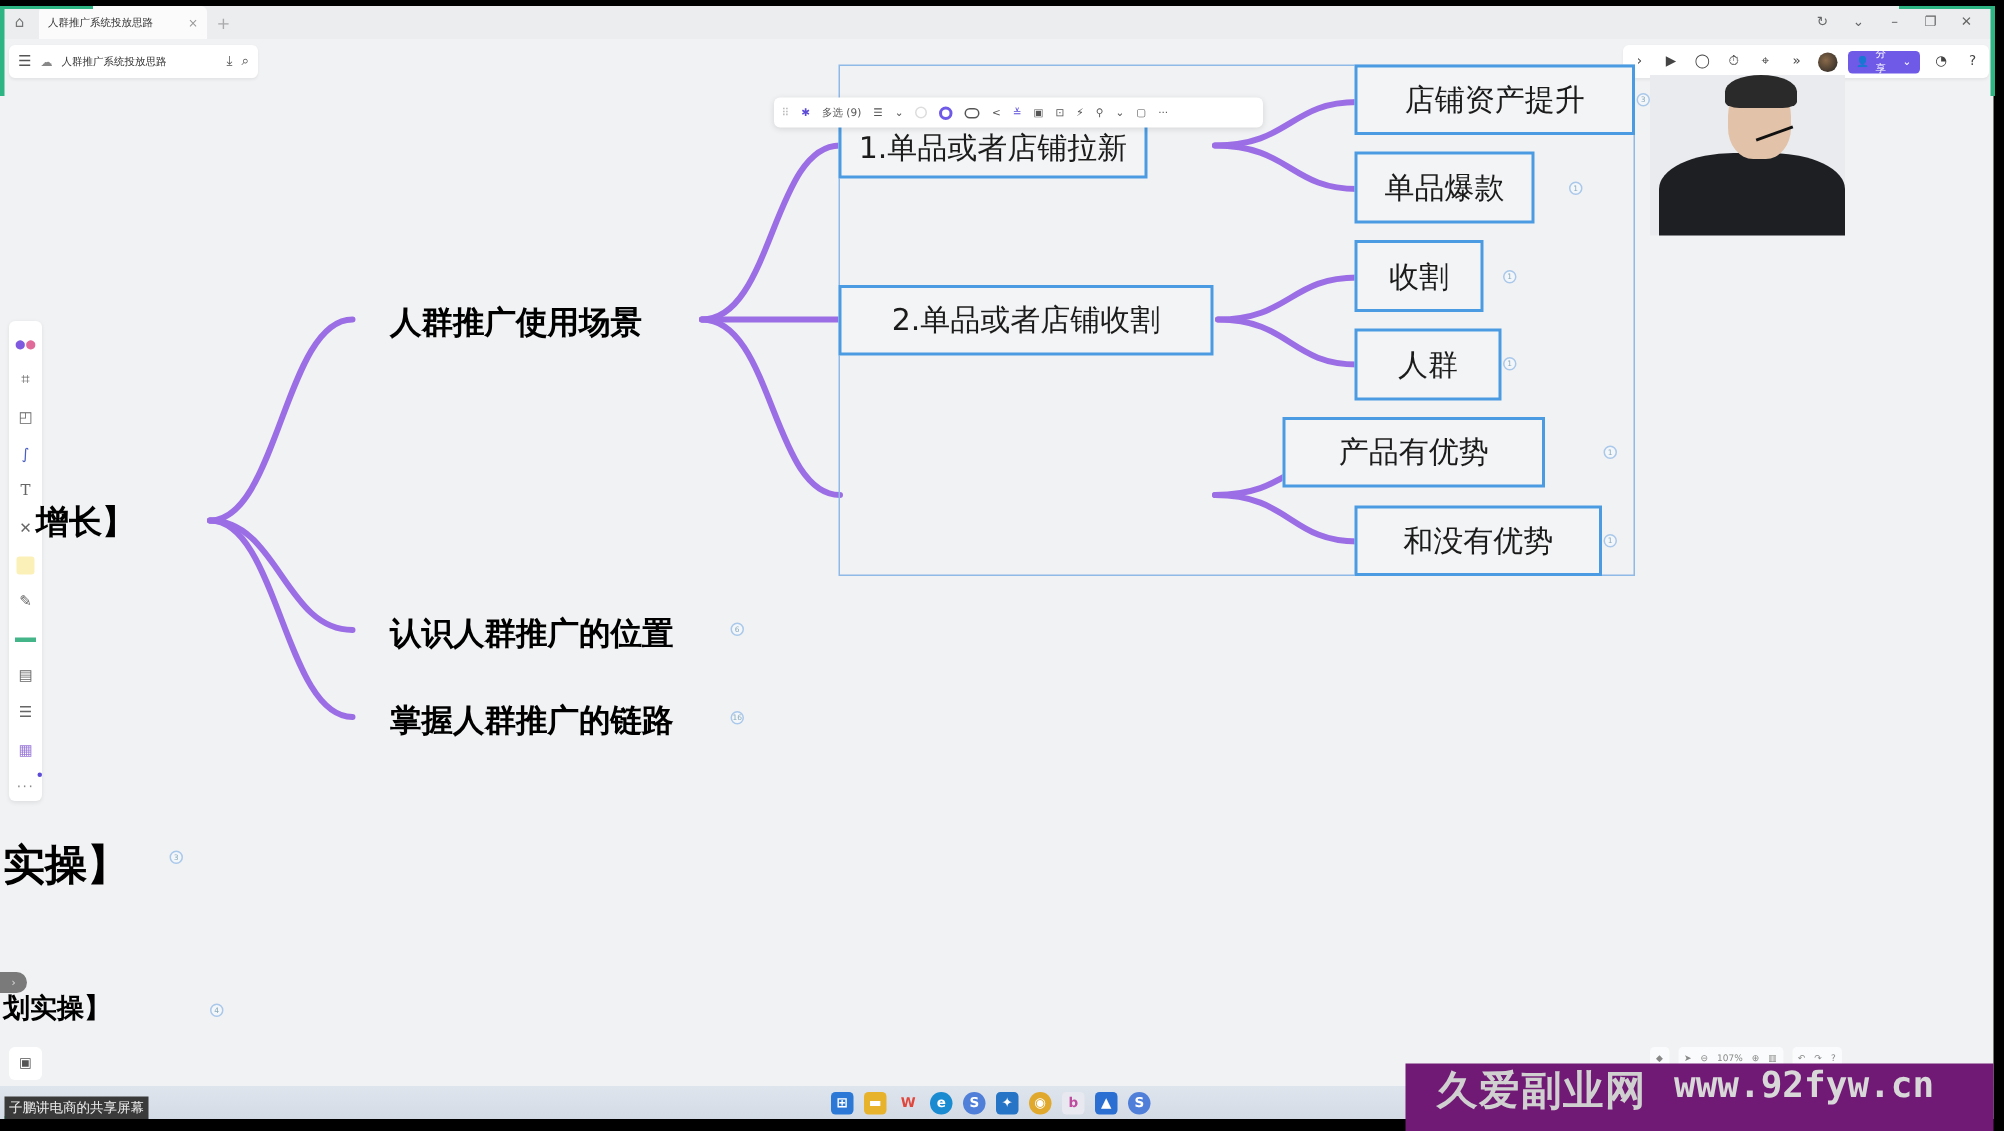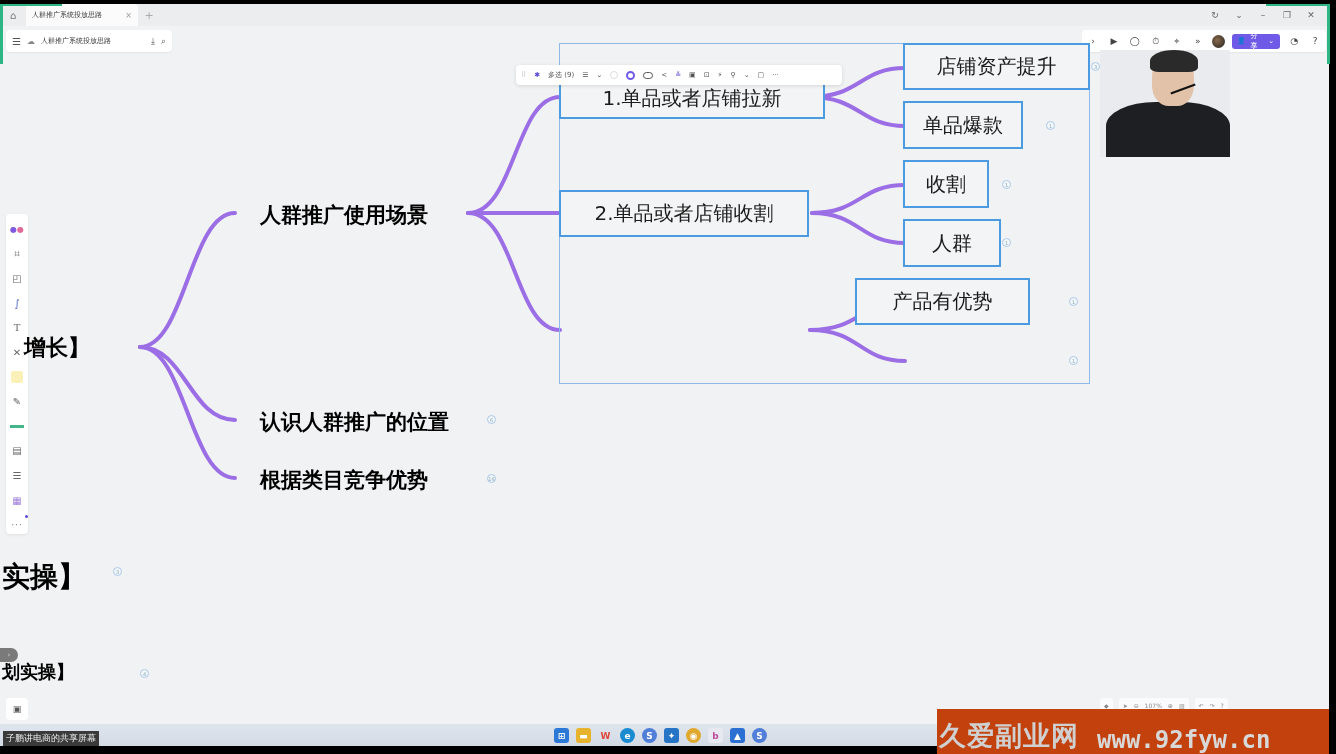--- a/index.html
+++ b/index.html
@@ -74,21 +74,21 @@
   .taskbar { position: absolute; left: 0; top: 724px; width: 1336px; height: 30px; background: linear-gradient(#dfe5ed, #cfd7e2); }
   .share-label { position: absolute; left: 3px; top: 731px; height: 15px; background: #3a3a3a; color: #eee; font-size: 9px; padding: 0 3px; display: flex; align-items: center; z-index: 3; }
   .tb-icons { position: absolute; left: 554px; top: 728px; display: flex; gap: 7px; }
   .tb-ic { width: 15px; height: 15px; border-radius: 3px; display: flex; align-items: center; justify-content: center; font-size: 9px; font-weight: bold; color: #fff; }
   .bottom-black { position: absolute; left: 0; top: 746px; width: 1336px; height: 8px; background: #000; }
   .progress-green { position: absolute; left: 3px; top: 744px; width: 60px; height: 2px; background: #2db584; }
 
   .zoom-bar { position: absolute; left: 1100px; top: 698px; width: 226px; height: 14px; display: flex; gap: 6px; }
   .zoom-bar div { background: #fafbfc; border-radius: 3px; height: 14px; font-size: 6px; color: #888; display: flex; align-items: center; padding: 0 4px; gap: 6px; }
 
-  .watermark { position: absolute; left: 937px; top: 709px; width: 392px; height: 45px; background: #c2410c; display: flex; align-items: flex-end; padding-left: 2px; gap: 18px; z-index: 8; }
+  .watermark { position: absolute; left: 937px; top: 709px; width: 392px; height: 45px; background: #701a75; display: flex; align-items: flex-start; padding-left: 21px; gap: 18px; z-index: 8; }
   .wm-cn { color: #d0d0d0; font-size: 27px; font-weight: bold; letter-spacing: 1px; }
   .wm-url { color: #d8d8d8; font-size: 24px; font-weight: bold; font-family: "DejaVu Sans Mono", monospace; }
 </style>
 </head>
 <body>
 
 <div class="screen">
 
   <div class="tabbar">
     <div class="home-tab">
@@ -178,38 +178,39 @@
     </g>
   </svg>
 
   <div class="sel-frame"></div>
 
   <div class="mm-text" style="left:24px;top:333px;font-size:22px">增长】</div>
 
   <div class="mm-text" style="left:260px;top:201px">人群推广使用场景</div>
   <div class="mm-text" style="left:260px;top:408px">认识人群推广的位置</div>
   <div class="count-dot" style="left:487px;top:415px">6</div>
-  <div class="mm-text" style="left:260px;top:466px">根据类目竞争优势</div>
+  <div class="mm-text" style="left:260px;top:466px">掌握人群推广的链路</div>
   <div class="count-dot" style="left:487px;top:474px">16</div>
 
-  <div class="mm-box" style="left:559px;top:78px;width:266px;height:41px">1.单品或者店铺拉新</div>
+  <div class="mm-box" style="left:559px;top:78px;width:206px;height:41px">1.单品或者店铺拉新</div>
   <div class="mm-box" style="left:559px;top:190px;width:250px;height:47px">2.单品或者店铺收割</div>
 
   <div class="mm-box" style="left:903px;top:43px;width:187px;height:47px">店铺资产提升</div>
   <div class="count-dot" style="left:1091px;top:62px">3</div>
   <div class="mm-box" style="left:903px;top:101px;width:120px;height:48px">单品爆款</div>
   <div class="count-dot" style="left:1046px;top:121px">1</div>
 
   <div class="mm-box" style="left:903px;top:160px;width:86px;height:48px">收割</div>
   <div class="count-dot" style="left:1002px;top:180px">1</div>
   <div class="mm-box" style="left:903px;top:219px;width:98px;height:48px">人群</div>
   <div class="count-dot" style="left:1002px;top:238px">1</div>
 
   <div class="mm-box" style="left:855px;top:278px;width:175px;height:47px">产品有优势</div>
   <div class="count-dot" style="left:1069px;top:297px">1</div>
+  <div class="mm-box" style="left:903px;top:337px;width:165px;height:47px">和没有优势</div>
   <div class="count-dot" style="left:1069px;top:356px">1</div>
 
   <div class="mm-text" style="left:2px;top:558px;font-size:28px">实操】</div>
   <div class="count-dot" style="left:113px;top:567px">3</div>
   <div class="mm-text" style="left:2px;top:660px;font-size:18px">划实操】</div>
   <div class="count-dot" style="left:140px;top:669px">4</div>
 
   <div class="ftool">
     <span class="grip">⠿</span>
     <span class="pin">✱</span>

